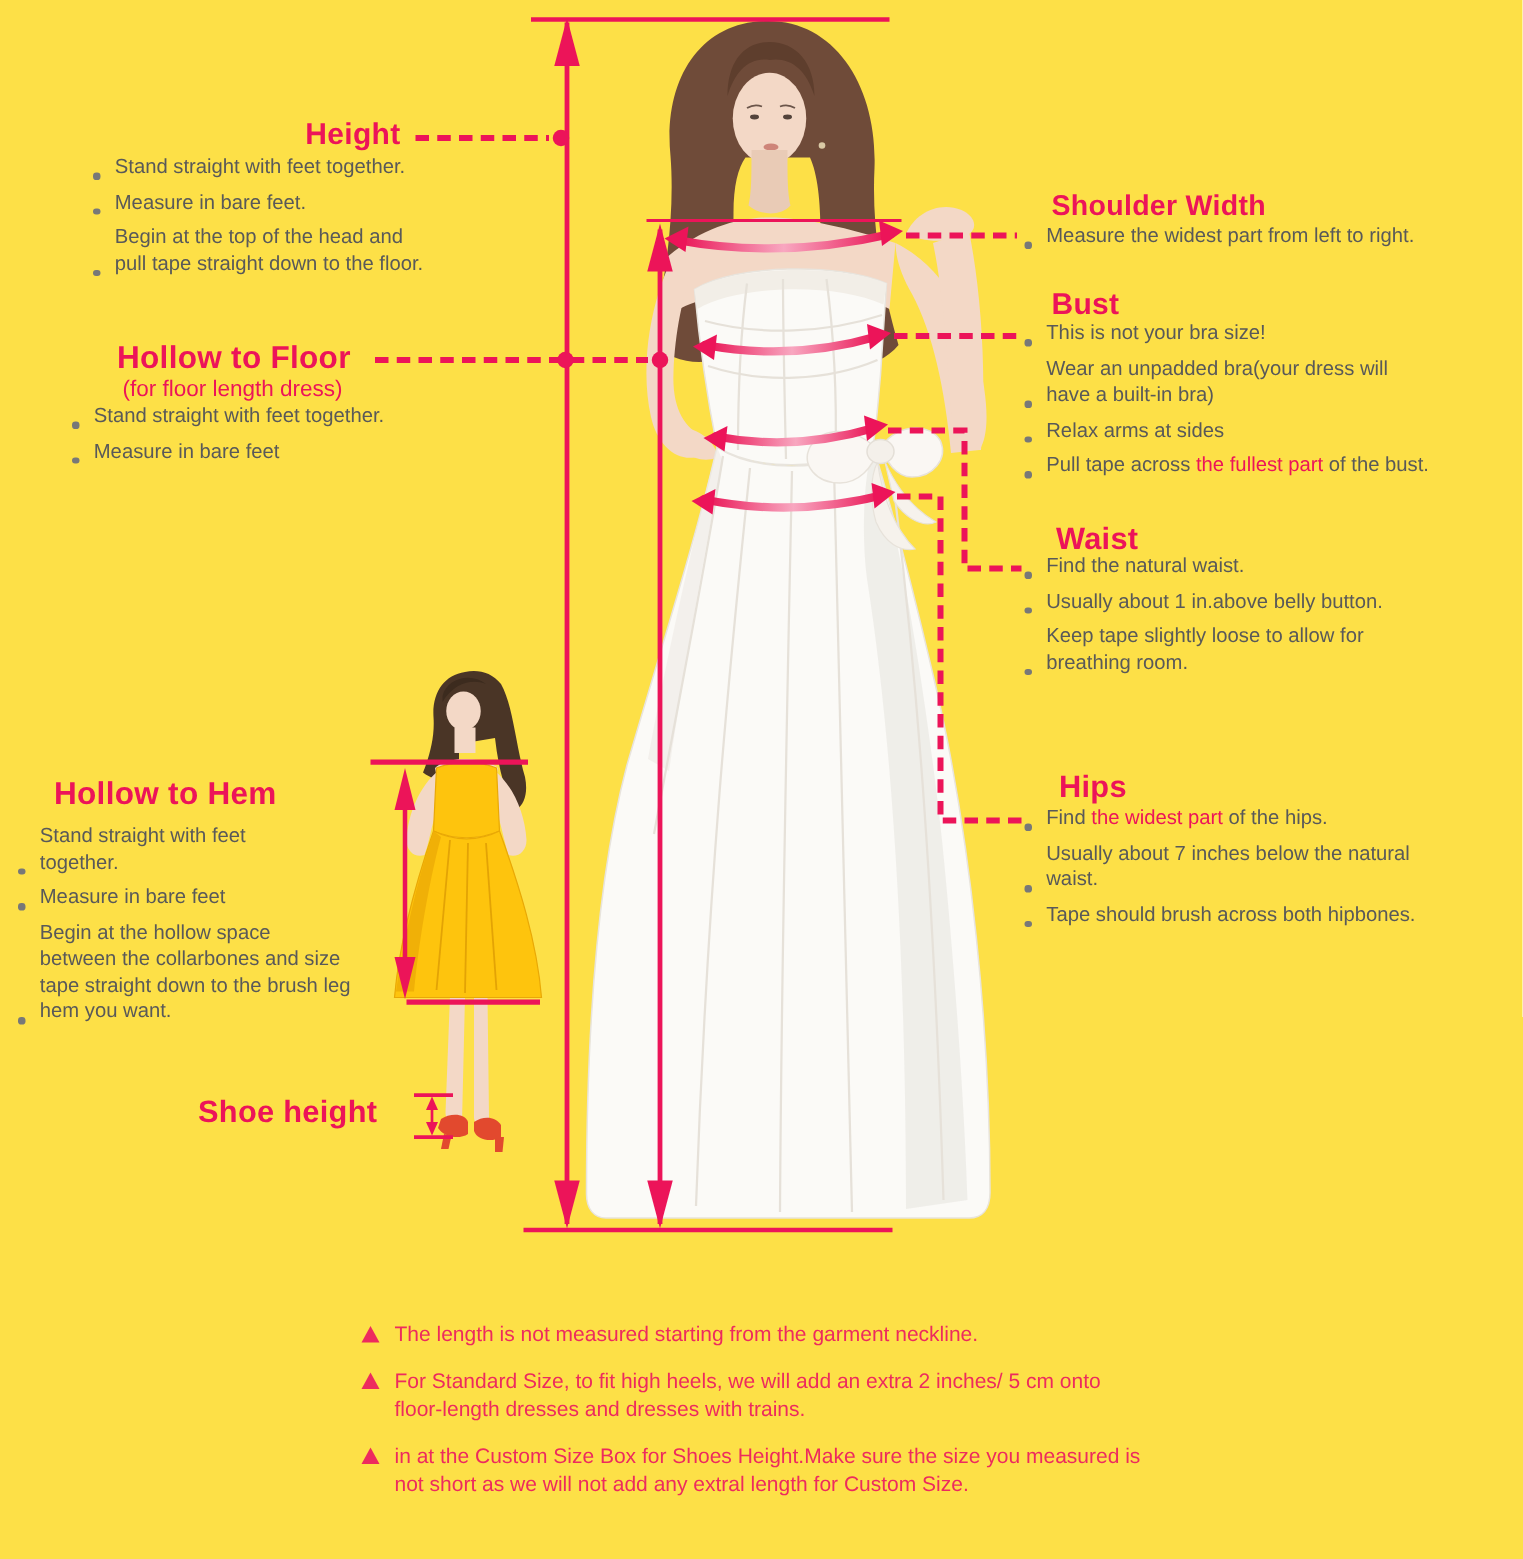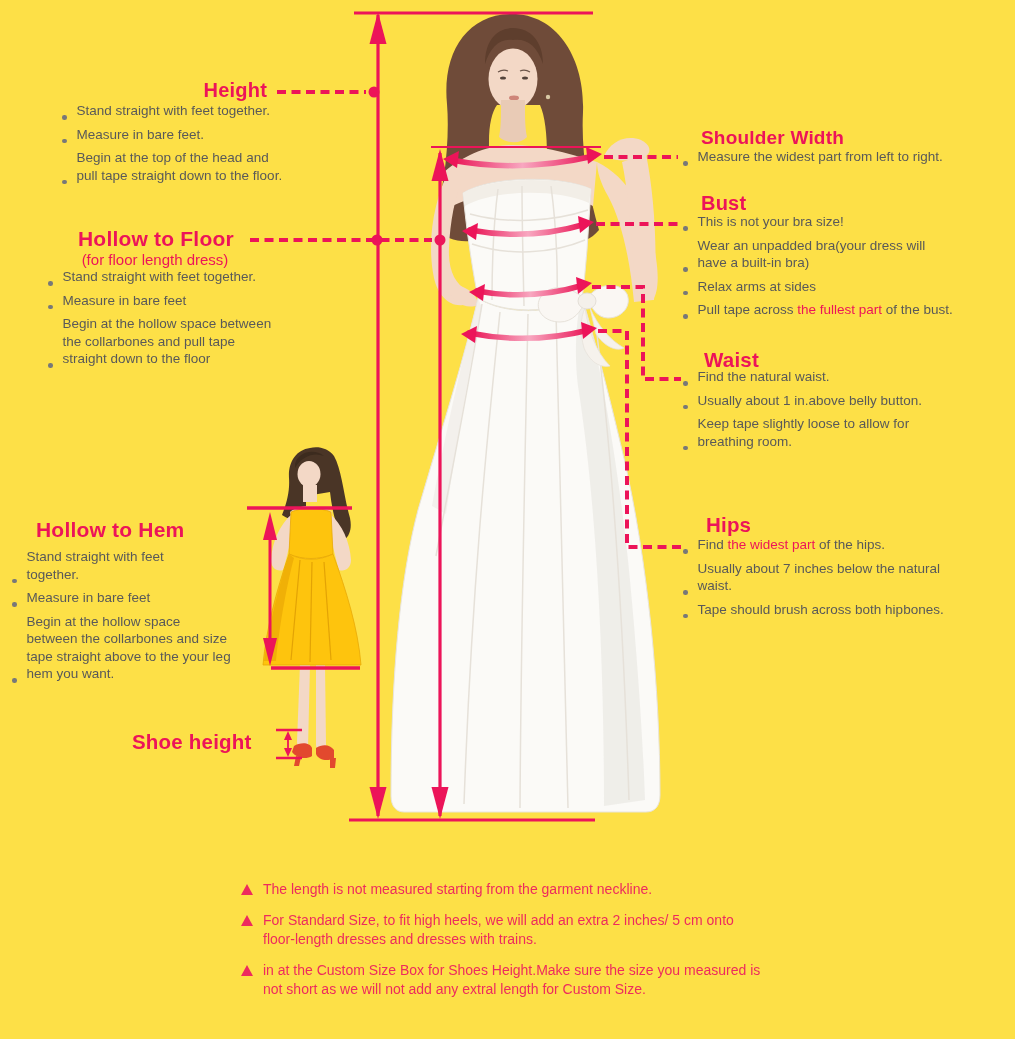--- a/index.html
+++ b/index.html
@@ -204,28 +204,20 @@
         <div class="blines">
           <div>Stand straight with feet together.</div>
         </div>
       </div>
     <div class="bullet">
         <span class="bdot"></span>
         <div class="blines">
           <div>Measure in bare feet</div>
         </div>
       </div>
-    <div class="bullet">
-        <span class="bdot"></span>
-        <div class="blines">
-          <div>Begin at the hollow space between</div>
-          <div>the collarbones and pull tape</div>
-          <div>straight down to the floor</div>
-        </div>
-      </div>
   </div>
 
   <div class="sec-title" style="left:36px;top:518px;font-size:21px;">Hollow to Hem</div>
   <div class="bullets" style="left:12px;top:548px;width:250px;">
     <div class="bullet">
         <span class="bdot"></span>
         <div class="blines">
           <div>Stand straight with feet</div>
           <div>together.</div>
         </div>
@@ -234,21 +226,21 @@
         <span class="bdot"></span>
         <div class="blines">
           <div>Measure in bare feet</div>
         </div>
       </div>
     <div class="bullet">
         <span class="bdot"></span>
         <div class="blines">
           <div>Begin at the hollow space</div>
           <div>between the collarbones and size</div>
-          <div>tape straight above to the your leg</div>
+          <div>tape straight down to the brush leg</div>
           <div>hem  you want.</div>
         </div>
       </div>
   </div>
 
   <div class="sec-title" style="left:132px;top:730px;font-size:20.5px;">Shoe height</div>
 
   <div class="sec-title" style="left:701px;top:127px;font-size:19px;">Shoulder Width</div>
   <div class="bullets" style="left:683px;top:148px;width:325px;">
     <div class="bullet">

